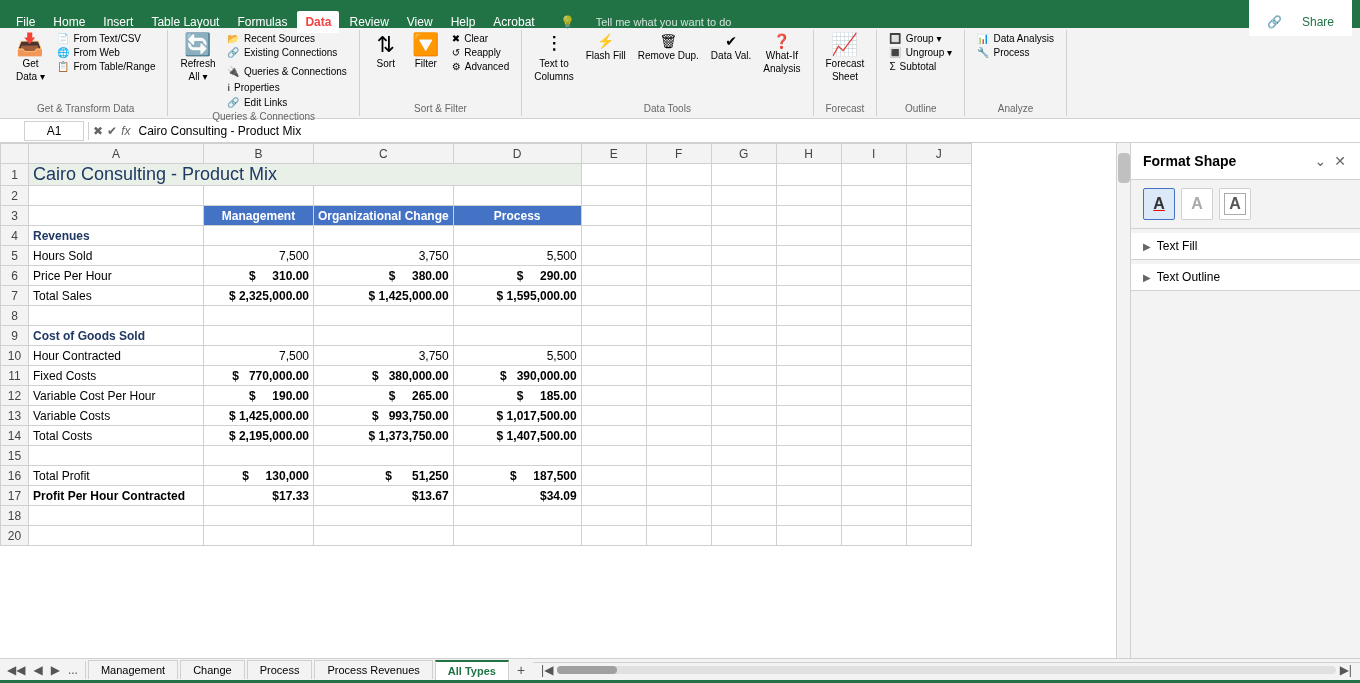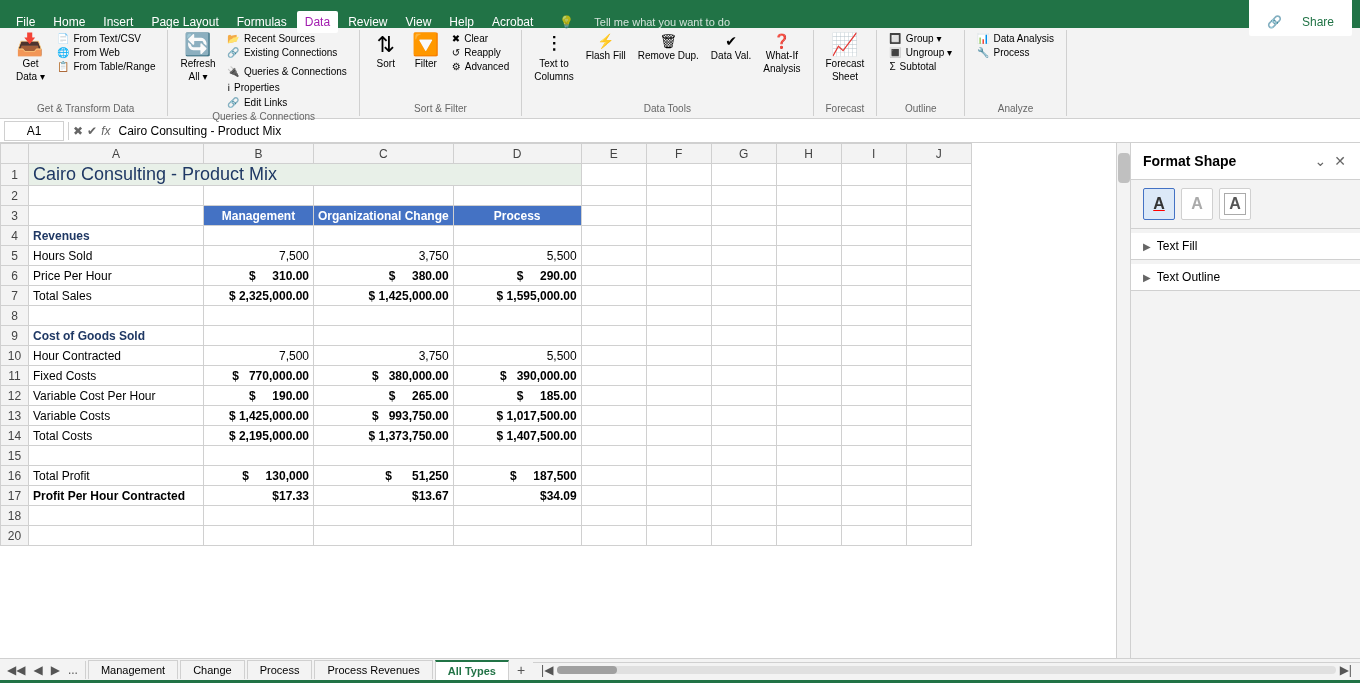--- a/index.html
+++ b/index.html
@@ -15,21 +15,21 @@
       padding: 0 8px;
       gap: 2px;
     }
     .menu-bar span {
       padding: 4px 8px;
       cursor: pointer;
       font-size: 12px;
       border-radius: 2px;
       margin-top: 16px;
     }
-    .menu-bar .active-tab { background: #fff; color: #a21caf; }
+    .menu-bar .active-tab { background: #fff; color: #ef4444; font-weight: bold; }
     .share-btn {
       margin-left: auto;
       background: #fff;
       color: #217346;
       border: none;
       padding: 3px 10px;
       border-radius: 2px;
       font-size: 12px;
       cursor: pointer;
       display: flex;
@@ -340,21 +340,21 @@
       padding: 0 8px;
     }
   </style>
 </head>
 <body>
 
 <div class="menu-bar">
   <span>File</span>
   <span>Home</span>
   <span>Insert</span>
-  <span>Page Layout</span>
+  <span>Table Layout</span>
   <span>Formulas</span>
   <span class="active-tab">Data</span>
   <span>Review</span>
   <span>View</span>
   <span>Help</span>
   <span>Acrobat</span>
   <div class="tell-me">
     <span style="color:#ffffffaa; font-size:12px;">💡</span>
     <span style="color:#ffffffcc; font-size:11px;">Tell me what you want to do</span>
   </div>
@@ -525,21 +525,21 @@
             <span>Process</span>
           </div>
         </div>
       </div>
       <div class="ribbon-group-label">Analyze</div>
     </div>
   </div>
 </div>
 
 <div class="formula-bar">
-  <input class="cell-ref" value="A1" readonly="" style="border: 1px solid rgb(208, 208, 208);">
+  <input class="cell-ref" value="A1" readonly="" style="border: 1px solid rgb(208, 208, 208); margin-left: 20px;">
   <div class="formula-separator"></div>
   <div class="formula-icons">
     <span style="cursor:pointer;">✖</span>
     <span style="cursor:pointer;">✔</span>
     <span style="cursor:pointer; font-style:italic;">fx</span>
   </div>
   <input class="formula-input" value="Cairo Consulting - Product Mix" readonly="" style="">
 </div>
 
 <div class="spreadsheet-container">

